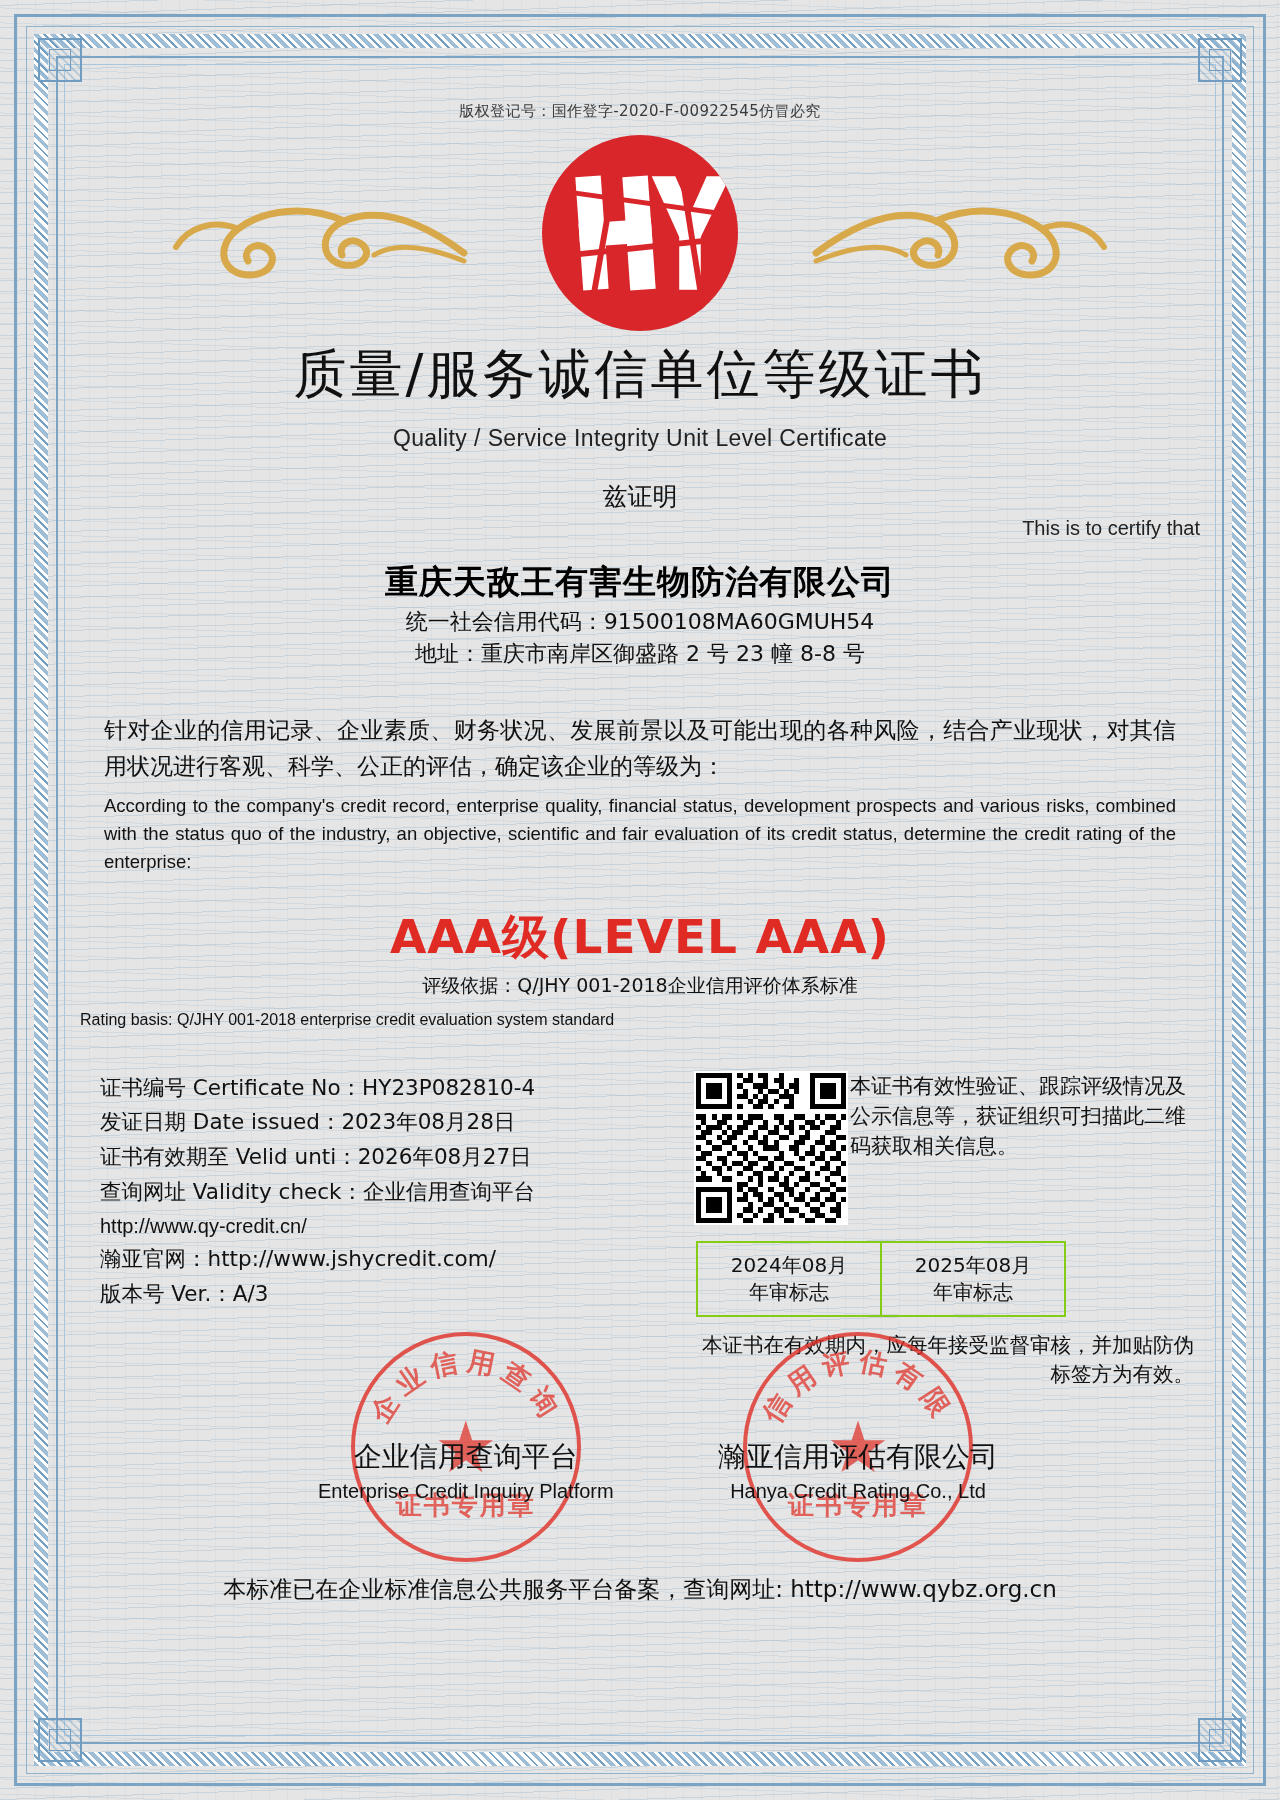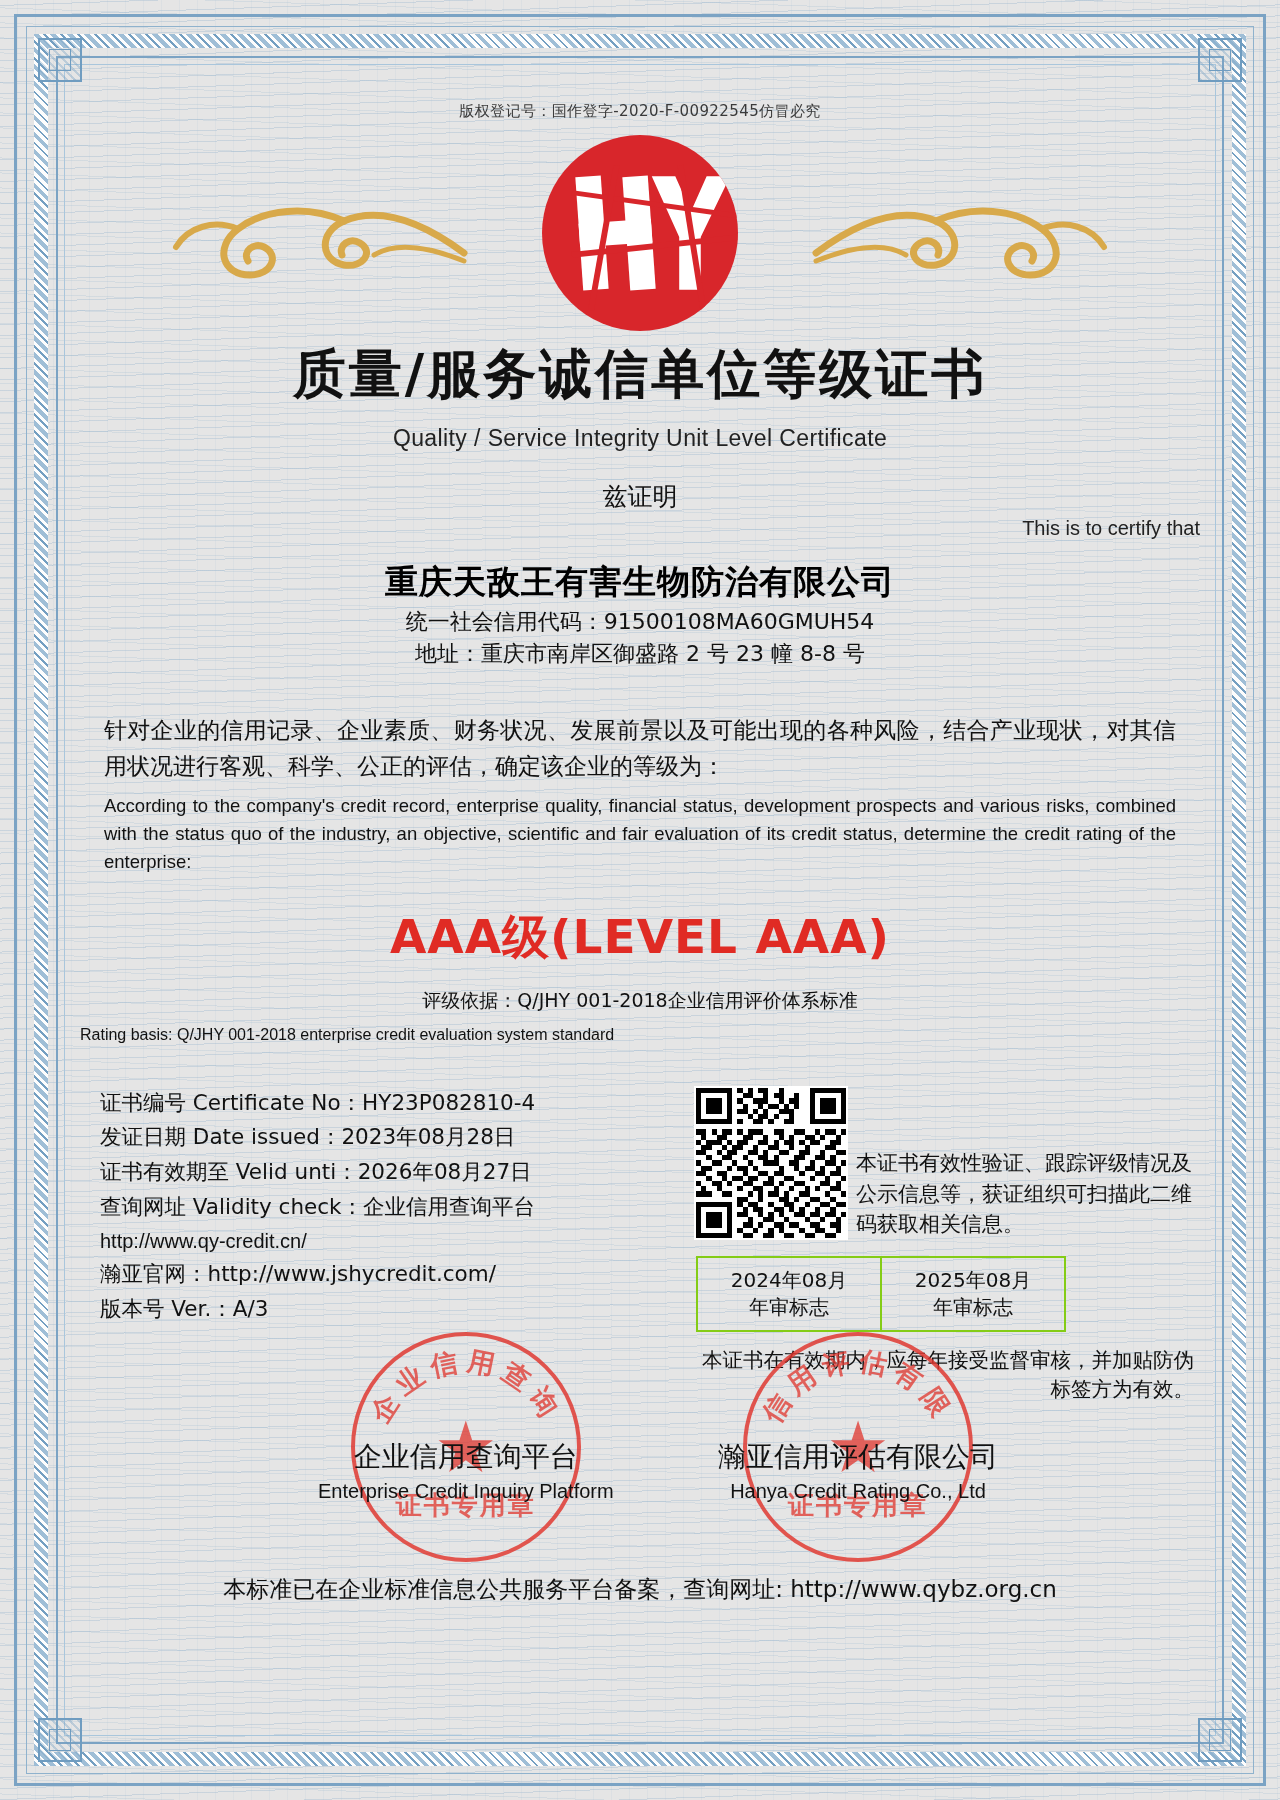--- a/index.html
+++ b/index.html
@@ -173,21 +173,21 @@
     display: flex;
     align-items: center;
     justify-content: center;
     overflow: hidden;
   }
 
   
   .title-cn {
     text-align: center;
     font-size: 53px;
-    font-weight: bold;
+    font-weight: normal;
     color: #111;
     letter-spacing: 3px;
     font-family: "DejaVu Sans", sans-serif;
     margin-top: 2px;
   }
   .title-en {
     text-align: center;
     font-size: 23px;
     color: #222;
     margin-top: 14px;
@@ -246,21 +246,21 @@
     font-weight: bold;
     color: #e02b24;
     margin-top: 30px;
     letter-spacing: 1px;
     font-family: "DejaVu Sans", sans-serif;
   }
   .basis-cn {
     text-align: center;
     font-size: 19px;
     color: #111;
-    margin-top: 19px;
+    margin-top: 4px;
     font-family: "DejaVu Sans", sans-serif;
   }
   .basis-en {
     text-align: left;
     font-size: 16px;
     color: #111;
     margin-top: 12px;
   }
 
   
@@ -283,22 +283,22 @@
   .details .row { white-space: nowrap; }
 
   .qr-block {
     position: absolute;
     right: 6px;
     top: 0;
     width: 500px;
   }
   .qr-top {
     display: flex;
-    gap: 8px;
-    align-items: flex-end;
+    gap: 2px;
+    align-items: flex-start;
   }
   .qr {
     width: 150px;
     height: 150px;
     flex: 0 0 150px;
     background: #fff;
     padding: 2px;
   }
   .qr-note {
     font-size: 21px;

